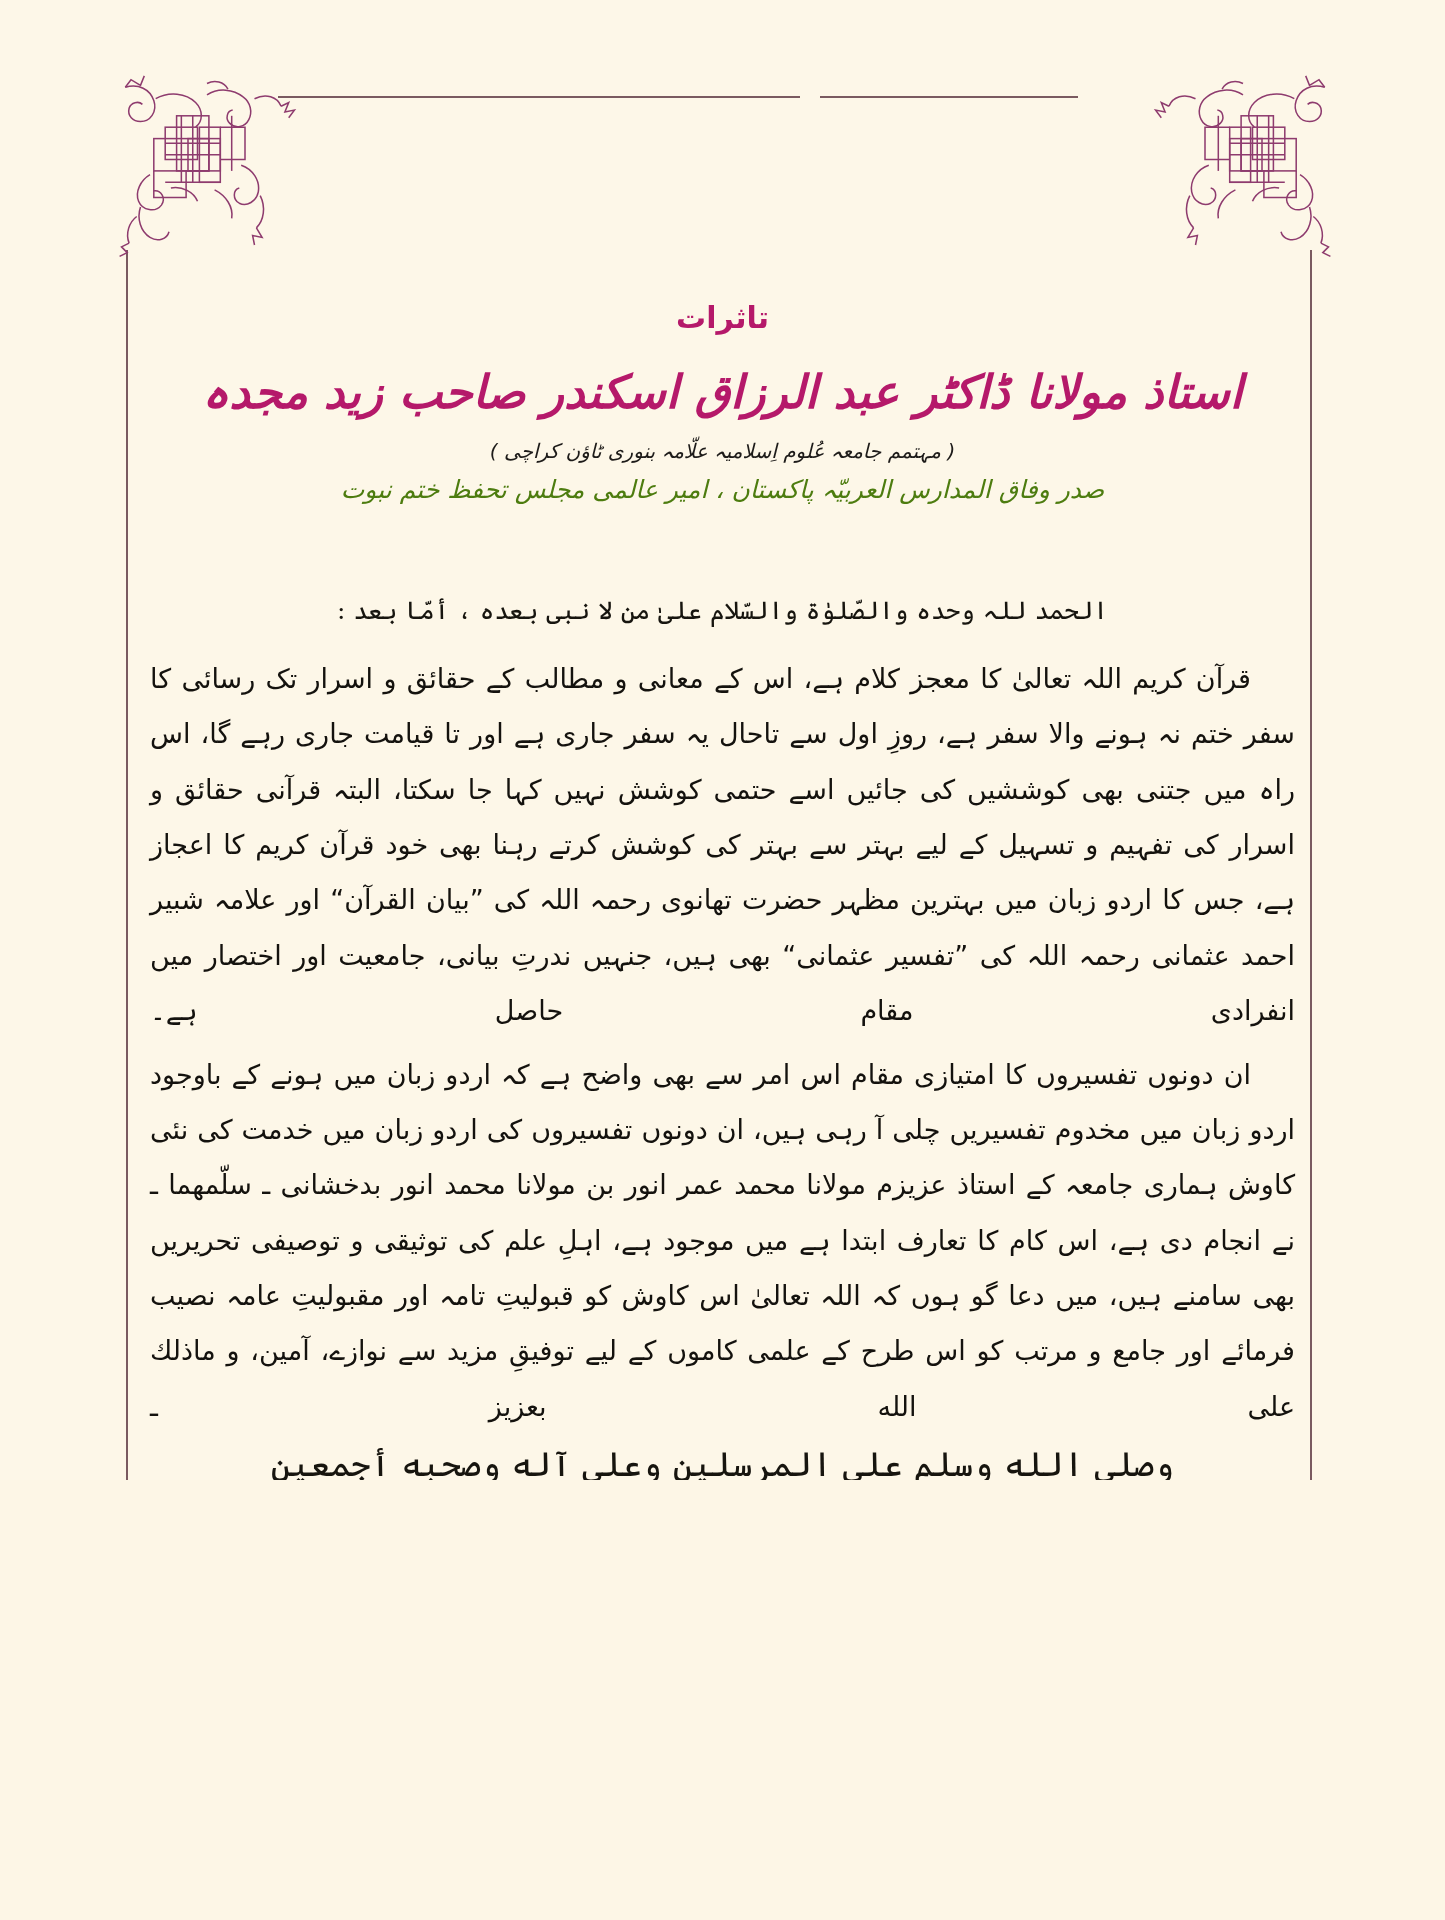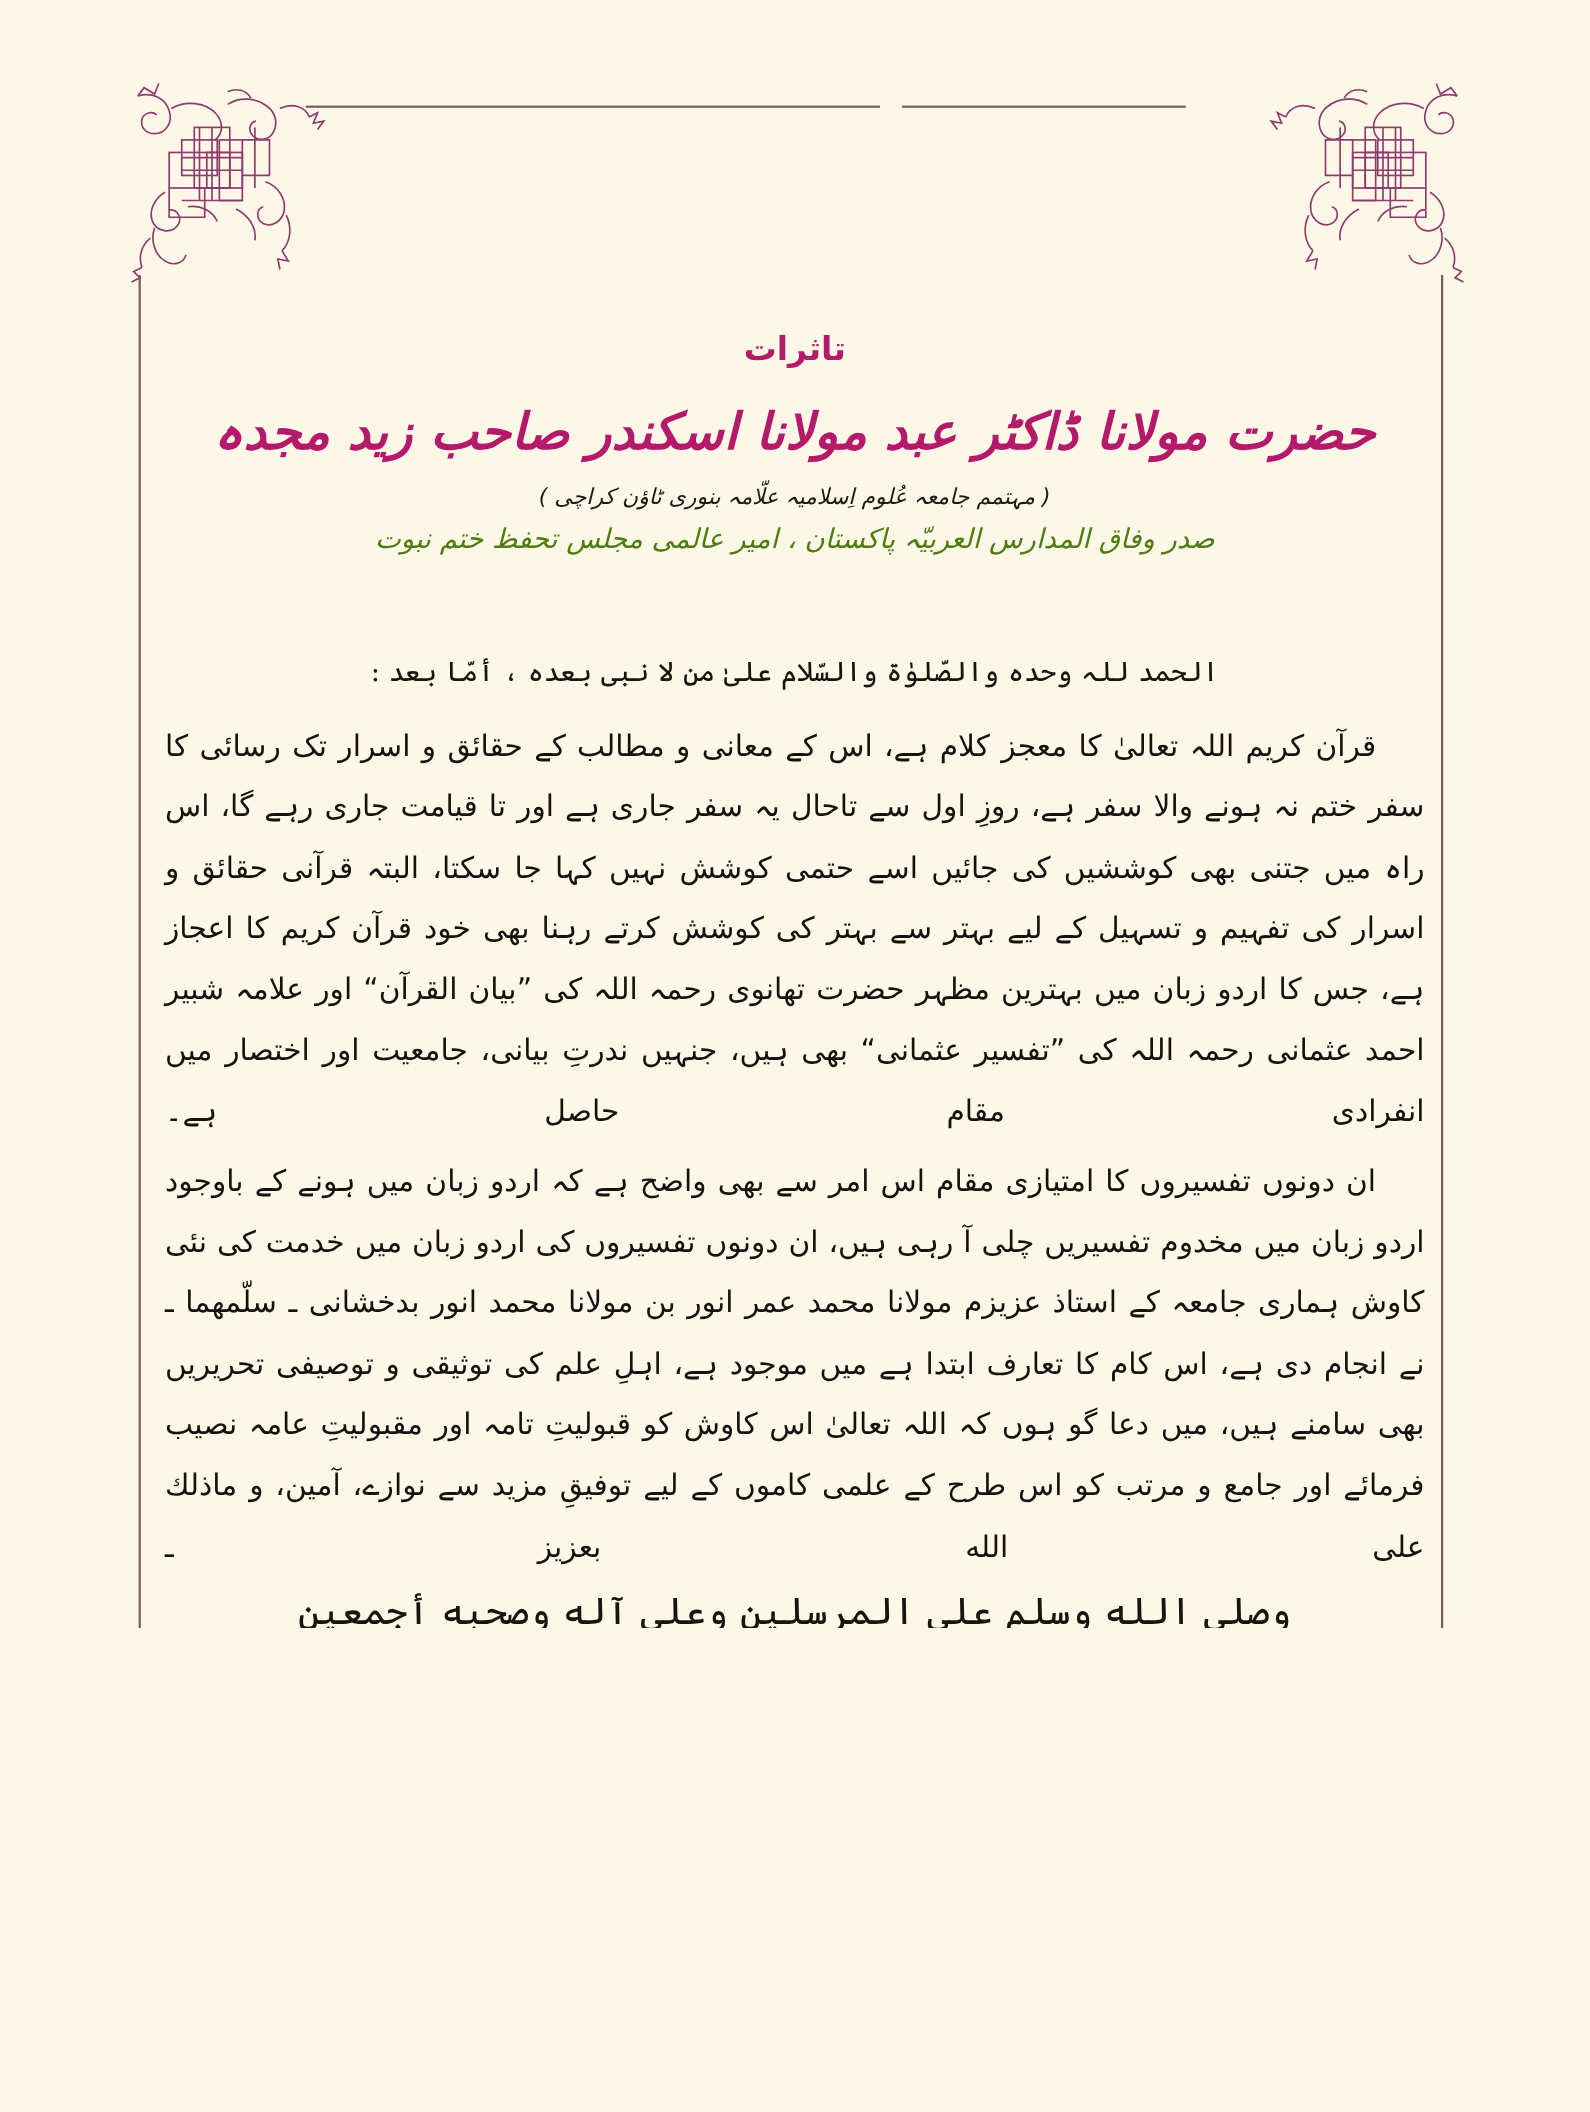--- a/index.html
+++ b/index.html
@@ -292,21 +292,21 @@
         <path d="M152 162 L158 172 L148 170 L150 180"></path>
         <path d="M100 10 C108 6 118 8 122 16"></path>
       </g>
     </svg>
   </div>
 
   <div class="content">
 
     <div class="kicker">تاثرات</div>
 
-    <div class="headline">حضرت مولانا ڈاکٹر عبد مولانا اسکندر صاحب زید مجدہ</div>
+    <div class="headline">استاذ مولانا ڈاکٹر عبد الرزاق اسکندر صاحب زید مجدہ</div>
 
     <div class="sub1">( مہتمم جامعہ عُلوم اِسلامیہ علّامہ بنوری ٹاؤن کراچی )</div>
 
     <div class="sub2">صدر وفاق المدارس العربیّہ پاکستان ، امیر عالمی مجلس تحفظ ختم نبوت</div>
 
     <div class="opening">الحمد للہ وحدہ والصّلوٰۃ والسّلام علیٰ من لا نبی بعدہ ، أمّا بعد :</div>
 
     <div class="body">
       <p>قرآن کریم اللہ تعالیٰ کا معجز کلام ہے، اس کے معانی و مطالب کے حقائق و اسرار تک رسائی کا سفر ختم نہ ہونے والا سفر ہے، روزِ اول سے تاحال یہ سفر جاری ہے اور تا قیامت جاری رہے گا، اس راہ میں جتنی بھی کوششیں کی جائیں اسے حتمی کوشش نہیں کہا جا سکتا، البتہ قرآنی حقائق و اسرار کی تفہیم و تسہیل کے لیے بہتر سے بہتر کی کوشش کرتے رہنا بھی خود قرآن کریم کا اعجاز ہے، جس کا اردو زبان میں بہترین مظہر حضرت تھانوی رحمہ اللہ کی ”بیان القرآن“ اور علامہ شبیر احمد عثمانی رحمہ اللہ کی ”تفسیر عثمانی“ بھی ہیں، جنہیں ندرتِ بیانی، جامعیت اور اختصار میں انفرادی مقام حاصل ہے۔</p>
       <p>ان دونوں تفسیروں کا امتیازی مقام اس امر سے بھی واضح ہے کہ اردو زبان میں ہونے کے باوجود اردو زبان میں مخدوم تفسیریں چلی آ رہی ہیں، ان دونوں تفسیروں کی اردو زبان میں خدمت کی نئی کاوش ہماری جامعہ کے استاذ عزیزم مولانا محمد عمر انور بن مولانا محمد انور بدخشانی ـ سلّمھما ـ نے انجام دی ہے، اس کام کا تعارف ابتدا ہے میں موجود ہے، اہلِ علم کی توثیقی و توصیفی تحریریں بھی سامنے ہیں، میں دعا گو ہوں کہ اللہ تعالیٰ اس کاوش کو قبولیتِ تامہ اور مقبولیتِ عامہ نصیب فرمائے اور جامع و مرتب کو اس طرح کے علمی کاموں کے لیے توفیقِ مزید سے نوازے، آمین، و ماذلك على الله بعزيز ـ</p>

